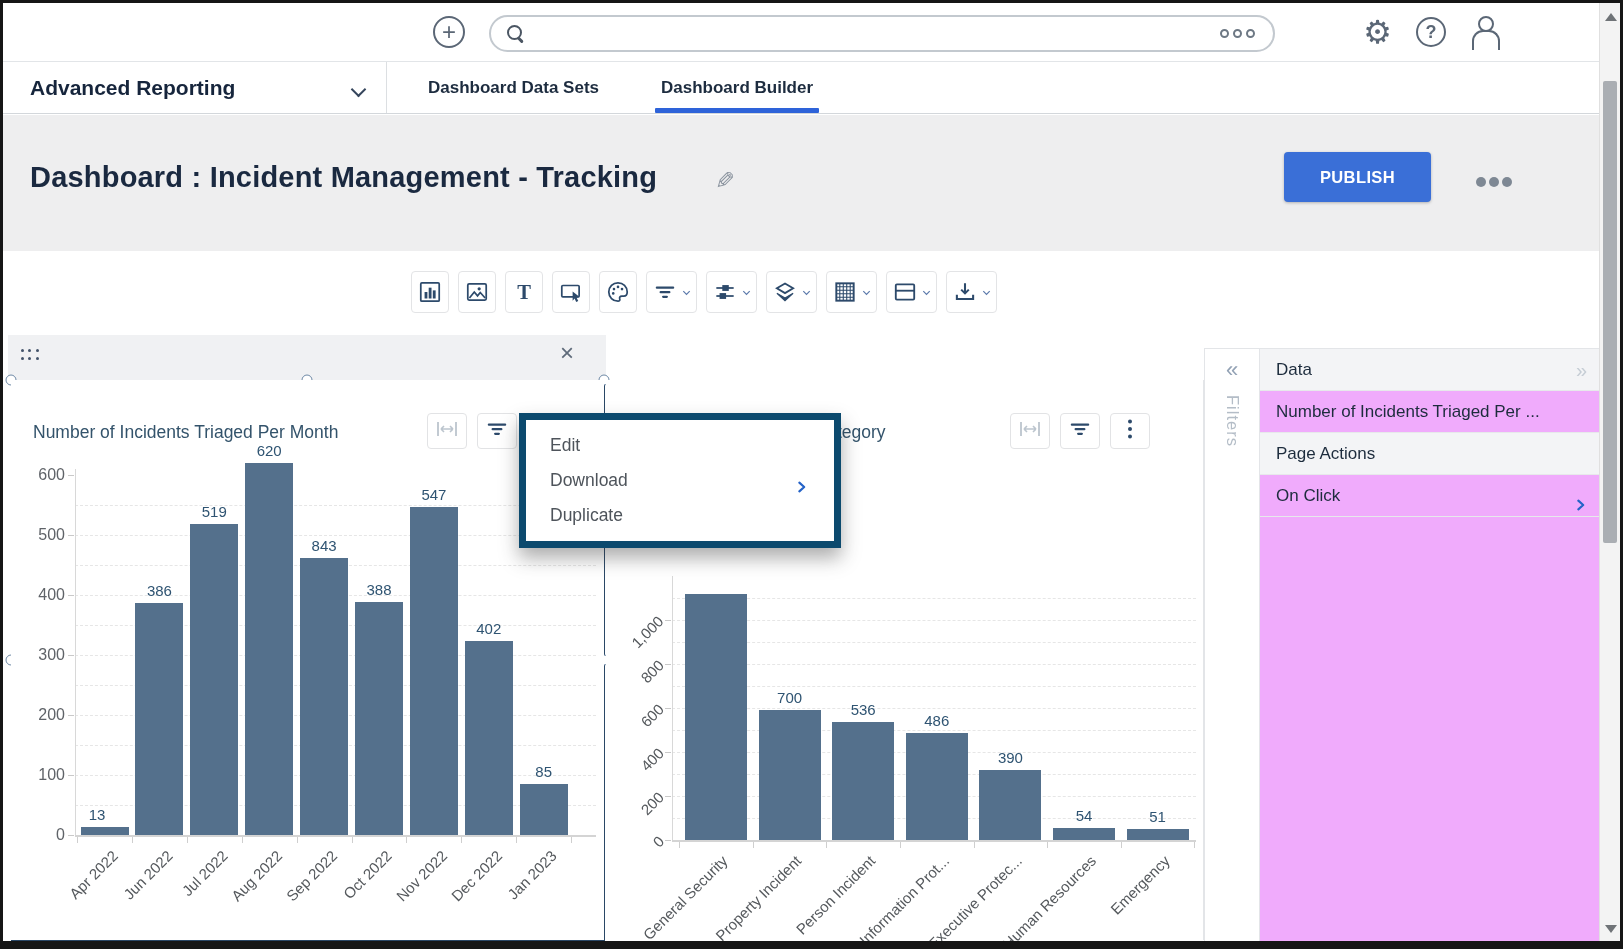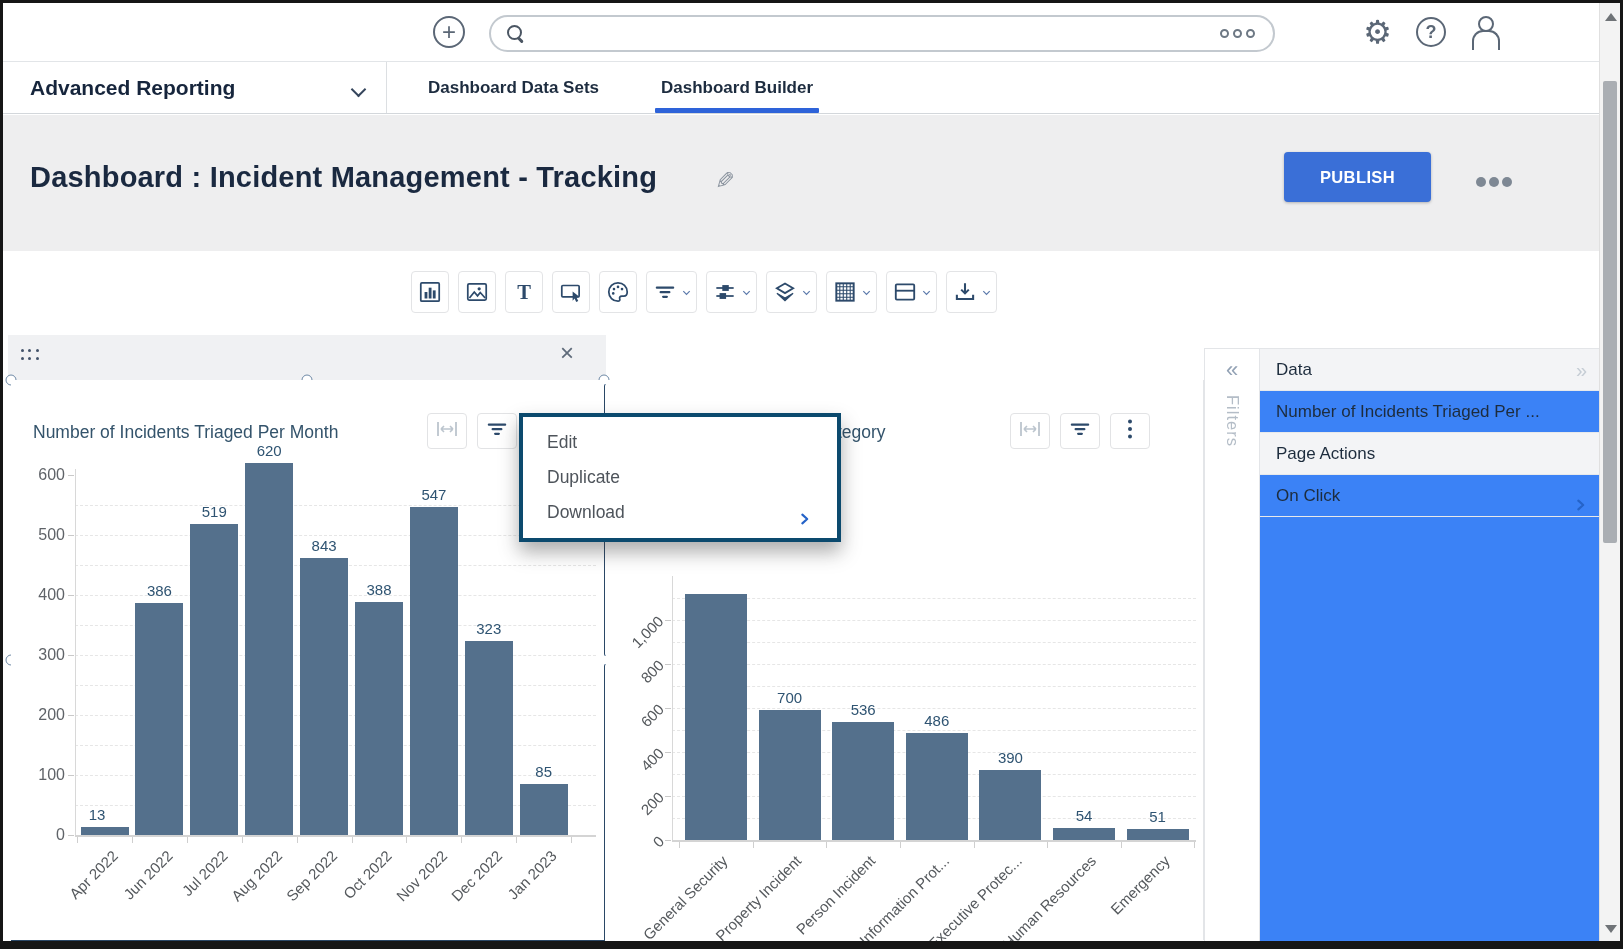--- a/index.html
+++ b/index.html
@@ -100,33 +100,33 @@
   .xtick { position:absolute; height:6px; border-left:1.5px solid #cfcfcf; }
   .bar { position:absolute; background:#54708c; }
   .val-label { position:absolute; font-size:15px; color:#2f5472; text-align:center; }
   .ylab { position:absolute; font-size:16px; color:#5f6368; text-align:right; }
   .ylab.rot { transform:rotate(-45deg); transform-origin:100% 50%; font-size:15px; color:#55595d; }
   .xlab { position:absolute; font-size:15px; color:#55595d; white-space:nowrap;
     transform:rotate(-45deg); transform-origin:100% 0; }
 
   
   .ctx-menu { position:absolute; left:516px; top:80px; width:322px; background:#fff;
-    border:4px solid #0c4a6e; box-shadow:0 10px 18px rgba(50,50,50,.4); padding:8px 0; z-index:50; }
+    border:7px solid #0c4a6e; box-shadow:0 10px 18px rgba(50,50,50,.4); padding:8px 0; z-index:50; }
   .ctx-item { height:35px; line-height:35px; padding-left:24px; font-size:17.5px; color:#4e545b;
     position:relative; cursor:pointer; }
   .ctx-item .submenu-arrow { position:absolute; right:26px; top:9px; }
 
   
   .filters-strip { position:absolute; left:1201px; top:15px; width:56px; height:593px; background:#fff;
     border:1px solid #e3e5e8; border-bottom:none; }
   .collapse-chev { position:absolute; left:0; right:0; top:8px; text-align:center; font-size:22px;
     color:#93a2b5; cursor:pointer; }
   .filters-vtext { position:absolute; left:50%; top:46px; transform:translateX(-50%);
     writing-mode:vertical-rl; font-size:16.5px; color:#b4bdc7; letter-spacing:1px; }
-  .side-panel { position:absolute; left:1257px; top:15px; width:341px; height:593px; background:#3b82f6;
+  .side-panel { position:absolute; left:1257px; top:15px; width:341px; height:593px; background:#f0abfc;
     border-top:1px solid #e3e5e8; }
   .side-row { height:42px; line-height:42px; padding-left:16px; font-size:17px; color:#1d2c3d;
     border-bottom:1px solid #e7e9eb; position:relative; }
   .side-row.hdr { background:#f3f4f6; }
   .side-row .row-chev { position:absolute; right:14px; top:12px; }
   .side-row .row-chev-text { position:absolute; right:14px; top:0; color:#c5cdd5; font-size:20px; }
 
   
   .scrollbar { position:absolute; right:0; top:0; width:21px; height:938px; background:#f3f3f3;
     border-left:1px solid #e0e0e0; z-index:60; }
@@ -404,21 +404,21 @@
           <div class="xtick" style="left:285.65000000000003px;top:457px;"></div>
           <div class="bar" style="left:344px;top:222.20000000000002px;width:48px;height:232.79999999999998px;background:#54708c;"></div>
           <div class="val-label" style="left:338px;top:201.20000000000002px;width:60px;">388</div>
           <div class="xlab" style="right:221px;top:467px;">Oct 2022</div>
           <div class="xtick" style="left:340.55px;top:457px;"></div>
           <div class="bar" style="left:398.9px;top:126.80000000000001px;width:48px;height:328.2px;background:#54708c;"></div>
           <div class="val-label" style="left:392.9px;top:105.80000000000001px;width:60px;">547</div>
           <div class="xlab" style="right:166.10000000000002px;top:467px;">Nov 2022</div>
           <div class="xtick" style="left:395.45px;top:457px;"></div>
           <div class="bar" style="left:453.8px;top:261.20000000000005px;width:48px;height:193.79999999999998px;background:#54708c;"></div>
-          <div class="val-label" style="left:447.8px;top:240.20000000000005px;width:60px;">323</div>
+          <div class="val-label" style="left:447.8px;top:240.20000000000005px;width:60px;">402</div>
           <div class="xlab" style="right:111.19999999999999px;top:467px;">Dec 2022</div>
           <div class="xtick" style="left:450.35px;top:457px;"></div>
           <div class="bar" style="left:508.70000000000005px;top:404px;width:48px;height:51px;background:#54708c;"></div>
           <div class="val-label" style="left:502.70000000000005px;top:383px;width:60px;">85</div>
           <div class="xlab" style="right:56.299999999999955px;top:467px;">Jan 2023</div>
           <div class="xtick" style="left:505.25000000000006px;top:457px;"></div>
           <div class="xtick" style="left:560.1500000000001px;top:457px;"></div>
         </div>
     </div>
 
@@ -496,24 +496,24 @@
           <div class="bar" style="left:520.5999999999999px;top:448.78px;width:62px;height:11.22px;background:#54708c;"></div>
           <div class="val-label" style="left:521.5999999999999px;top:427.78px;width:60px;">51</div>
           <div class="xlab" style="right:42.40000000000009px;top:472px;">Emergency</div>
           <div class="xtick" style="left:514.8px;top:462px;"></div>
           <div class="xtick" style="left:588.3999999999999px;top:462px;"></div>
         </div>
     </div>
 
     <div class="ctx-menu" id="ctx-menu">
         <div class="ctx-item">Edit</div>
-        <div class="ctx-item">Duplicate</div>
         <div class="ctx-item">Download<span class="submenu-arrow"><svg width="13" height="16" viewBox="0 0 24 24">
               <path d="M8 4 l9 8 -9 8" fill="none" stroke="#2563c8" stroke-width="4" stroke-linecap="round" stroke-linejoin="round"></path>
             </svg></span></div>
+        <div class="ctx-item">Duplicate</div>
       </div>
 
     <div class="filters-strip">
       <div class="collapse-chev">«</div>
       <div class="filters-vtext">Filters</div>
     </div>
     <div class="side-panel" id="side-panel">
         <div class="side-row hdr"><span>Data</span><span class="row-chev-text">»</span></div>
         <div class="side-row"><span>Number of Incidents Triaged Per ...</span></div>
         <div class="side-row hdr"><span>Page Actions</span></div>

